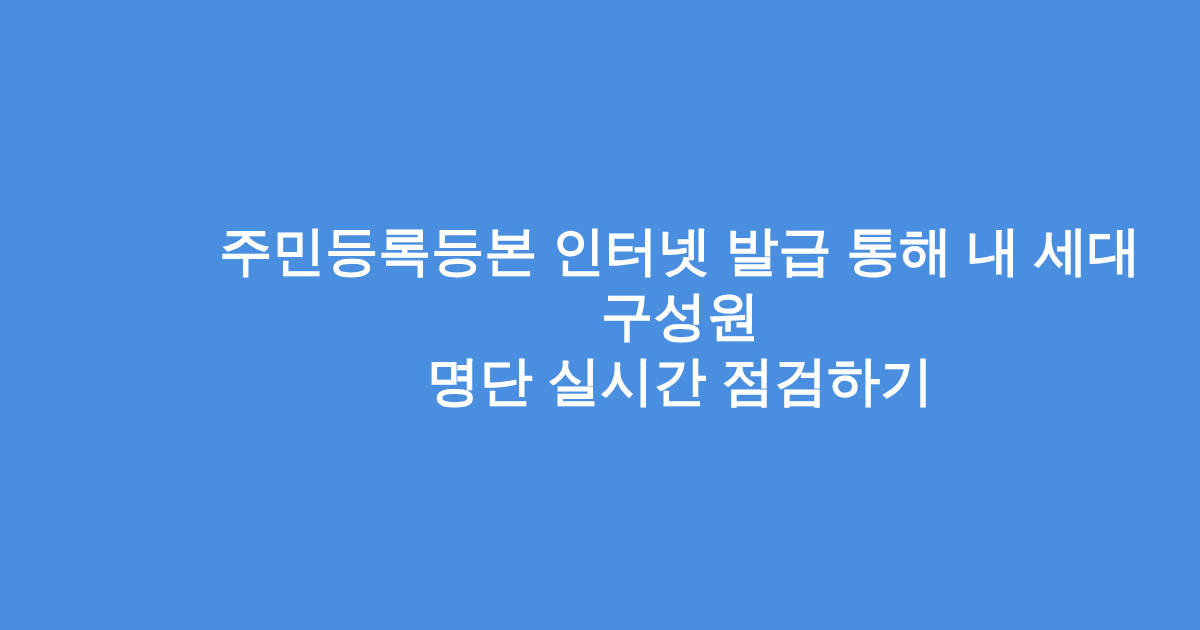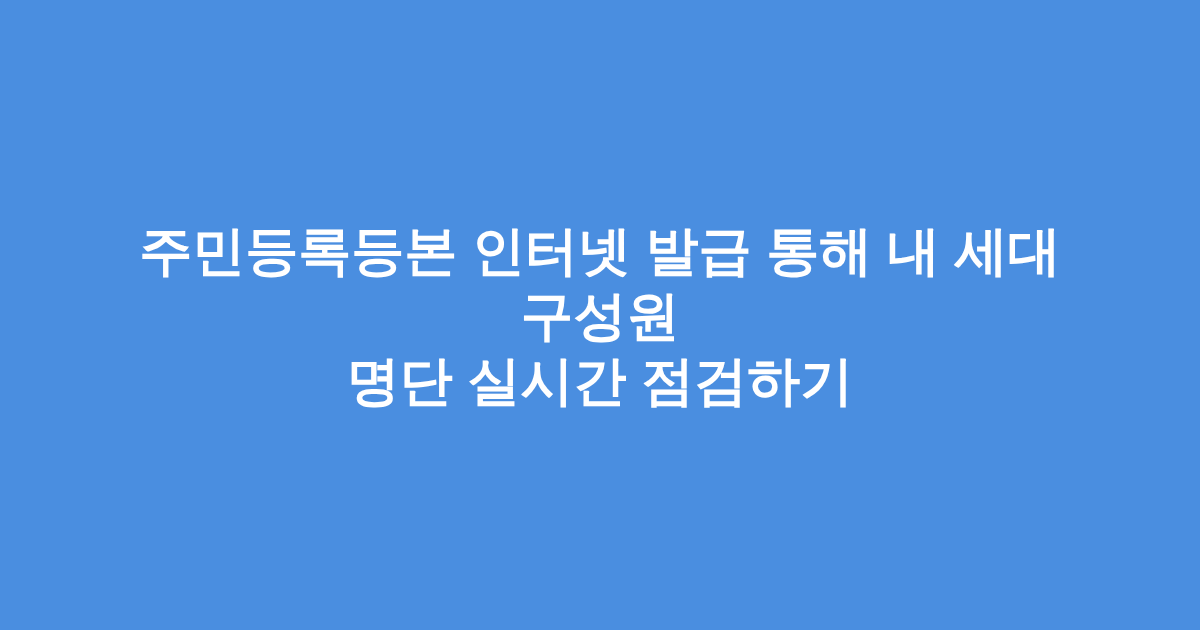--- a/index.html
+++ b/index.html
@@ -16,21 +16,21 @@
   }
 
   .og-card {
     position: relative;
     box-sizing: border-box;
     width: 1200px;
     height: 630px;
     background-color: #4a8ee0;
     display: flex;
     align-items: center;
-    justify-content: center;
+    justify-content: flex-end;
   }
 
   .title-block {
     width: 1040px;
     margin: 0;
     padding: 0 20px;
     box-sizing: border-box;
     text-align: center;
   }
 

